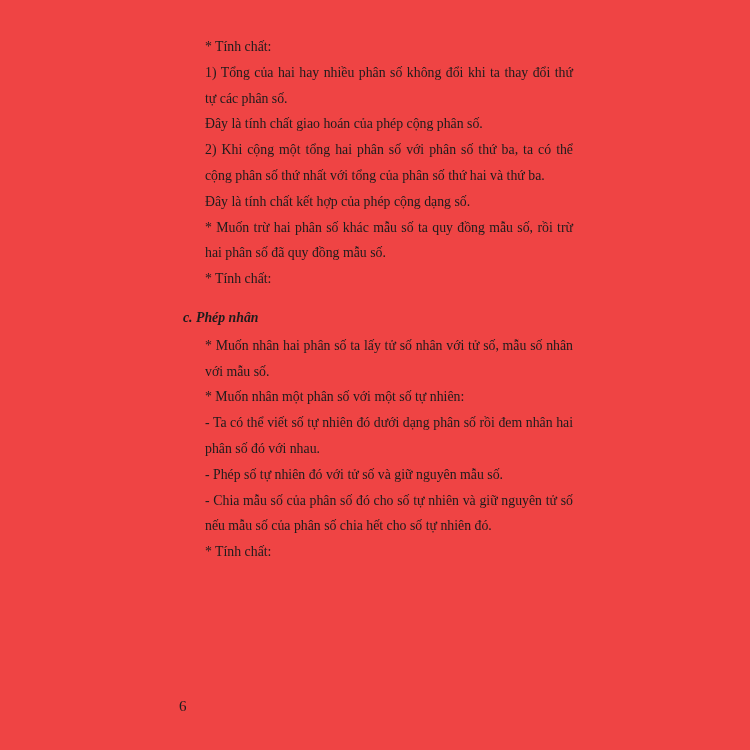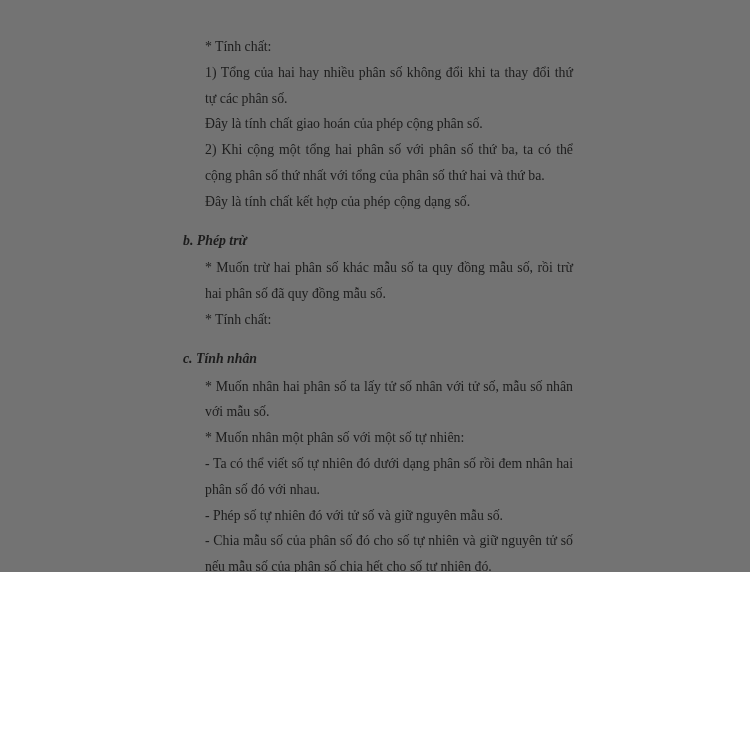--- a/index.html
+++ b/index.html
@@ -3,22 +3,22 @@
 <meta charset="utf-8">
 <style>
   html, body {
     margin: 0;
     padding: 0;
     background: #ffffff;
   }
   .page {
     position: relative;
     width: 750px;
-    height: 572px;
-    background: #737373;
+    height: 750px;
+    background: #ef4444;
     overflow: hidden;
     font-family: "Liberation Serif", "DejaVu Serif", serif;
     color: #1c1c1c;
   }
   .text-block {
     position: absolute;
     left: 183px;
     top: 34px;
     width: 390px;
     font-size: 13.8px;
@@ -51,24 +51,23 @@
 <body>
 
 <div class="page">
   <div class="text-block">
 
   <p class="para body">* Tính chất:</p>
       <p class="para body">1) Tổng của hai hay nhiều phân số không đổi khi ta thay đổi thứ tự các phân số.</p>
       <p class="para body">Đây là tính chất giao hoán của phép cộng phân số.</p>
       <p class="para body">2) Khi cộng một tổng hai phân số với phân số thứ ba, ta có thể cộng phân số thứ nhất với tổng của phân số thứ hai và thứ ba.</p>
       <p class="para body">Đây là tính chất kết hợp của phép cộng dạng số.</p>
-      <p class="para heading">b. Phép trừ</p>
       <p class="para body">* Muốn trừ hai phân số khác mẫu số ta quy đồng mẫu số, rồi trừ hai phân số đã quy đồng mẫu số.</p>
       <p class="para body">* Tính chất:</p>
-      <p class="para heading">c. Tính nhân</p>
+      <p class="para heading">c. Phép nhân</p>
       <p class="para body">* Muốn nhân hai phân số ta lấy tử số nhân với tử số, mẫu số nhân với mẫu số.</p>
       <p class="para body">* Muốn nhân một phân số với một số tự nhiên:</p>
       <p class="para body">- Ta có thể viết số tự nhiên đó dưới dạng phân số rồi đem nhân hai phân số đó với nhau.</p>
       <p class="para body">- Phép số tự nhiên đó với tử số và giữ nguyên mẫu số.</p>
       <p class="para body">- Chia mẫu số của phân số đó cho số tự nhiên và giữ nguyên tử số nếu mẫu số của phân số chia hết cho số tự nhiên đó.</p>
       <p class="para body">* Tính chất:</p>
     </div>
   <div class="page-number">6</div>
 </div>
 

